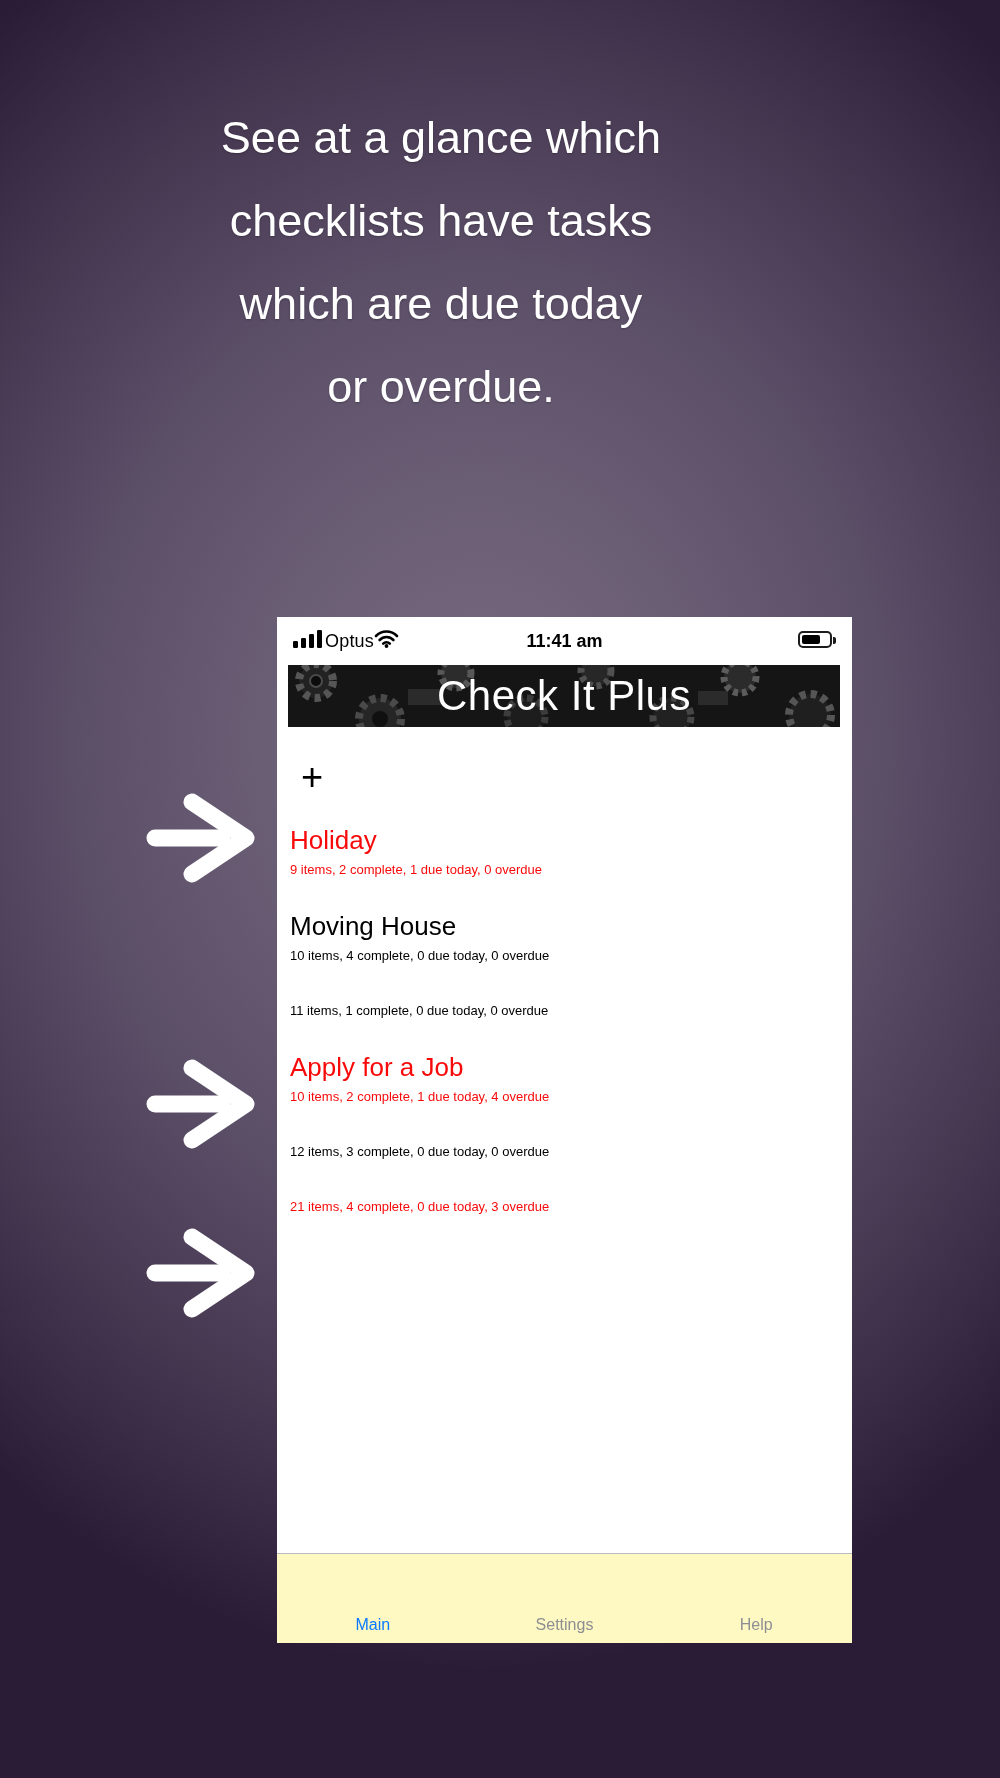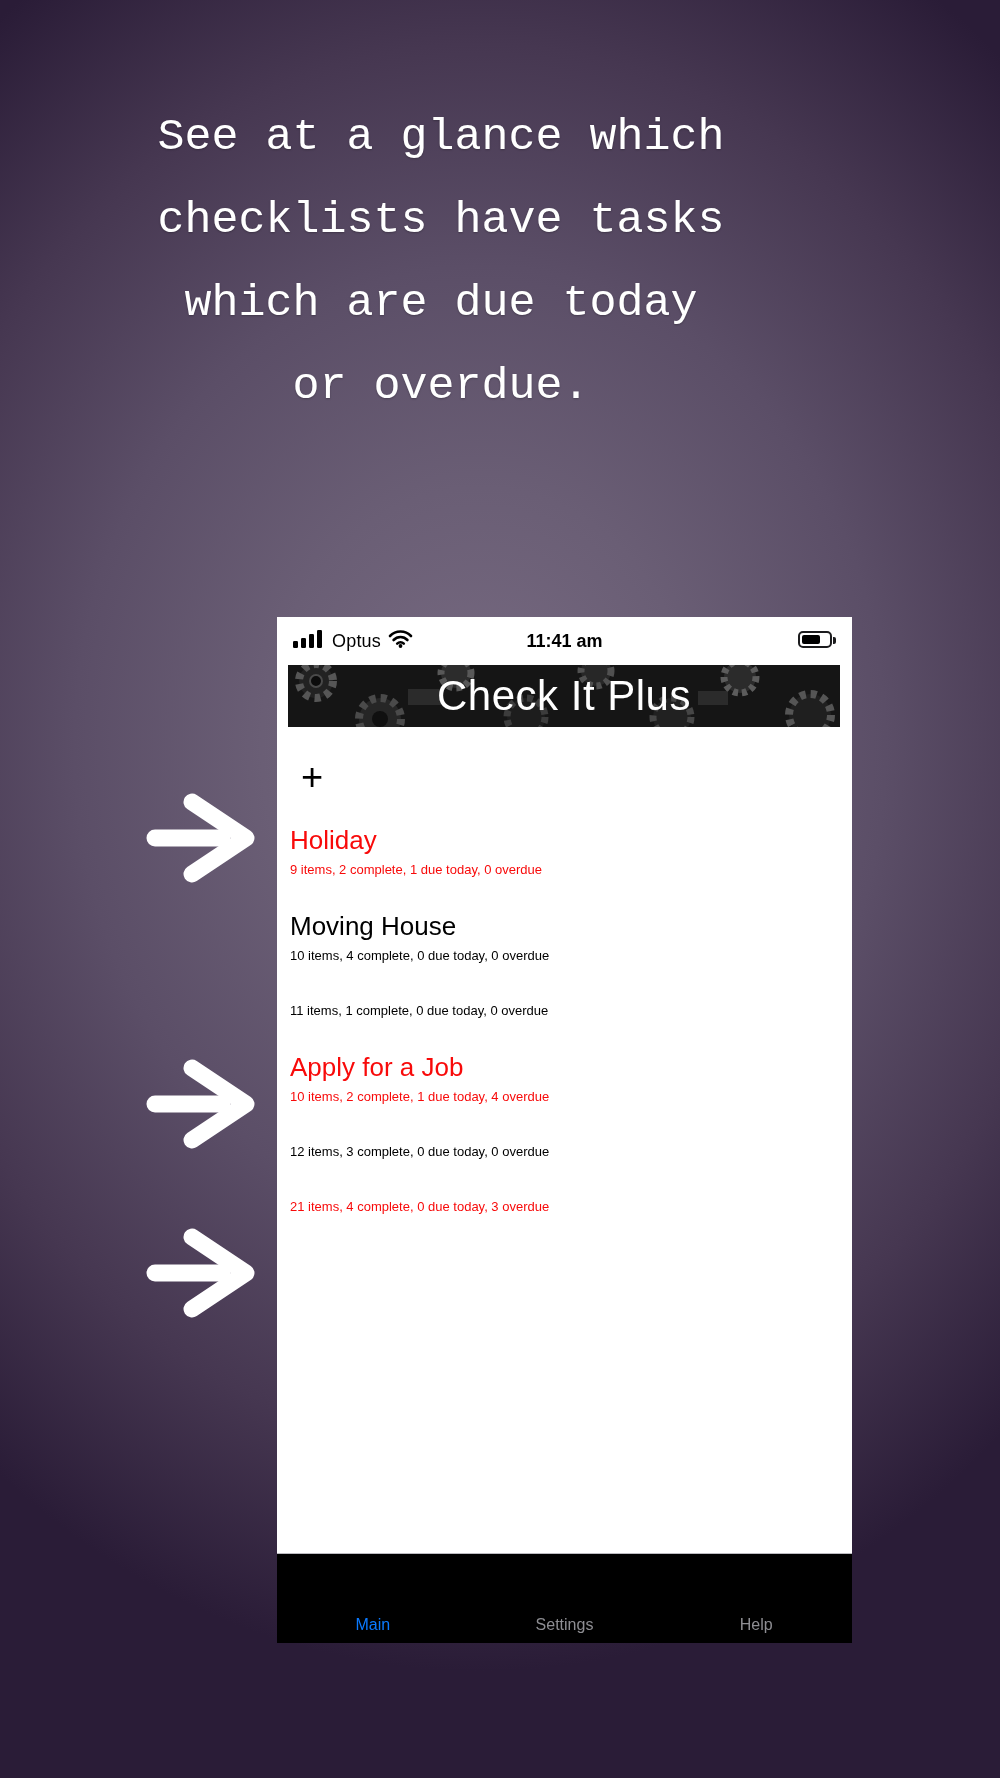--- a/index.html
+++ b/index.html
@@ -11,21 +11,21 @@
   .stage{
     position:relative;width:1000px;height:1778px;
     background:radial-gradient(ellipse 78% 52% at 48% 42%,
       #786b82 0%, #6a5e75 28%, #5b4e67 52%, #463751 76%, #2a1c37 100%);
   }
 
   
   .headline{
     position:absolute;top:96px;left:0;width:882px;
     text-align:center;color:#ffffff;
-    font-family:Liberation Mono, monospace;
+    font-family:Liberation Sans, sans-serif;
     font-size:45px;line-height:83px;font-weight:400;
     text-shadow:0 1px 2px rgba(0,0,0,0.25);
   }
 
   
   .arrow{position:absolute;left:146px;width:112px;height:92px;}
   .arrow svg{display:block;width:100%;height:100%;}
   .arrow1{top:792px;}
   .arrow2{top:1058px;}
   .arrow3{top:1227px;}
@@ -35,21 +35,21 @@
     position:absolute;left:277px;top:617px;width:575px;height:1026px;
     background:#ffffff;
   }
 
   
   .statusbar{
     position:absolute;top:0;left:0;right:0;height:48px;
     display:flex;align-items:center;padding:0 16px;box-sizing:border-box;
     color:#000;
   }
-  .sb-left{display:flex;align-items:center;gap:7px;text-align:right;}
+  .sb-left{display:flex;align-items:center;text-align:right;}
   .carrier{font-size:18px;letter-spacing:0.2px;}
   .sb-time{
     position:absolute;left:0;right:0;text-align:center;
     font-size:18px;font-weight:700;
   }
   .sb-batt{
     position:absolute;right:20px;top:14px;width:34px;height:17px;
     border:2px solid #1c1c1e;border-radius:5px;box-sizing:border-box;
   }
   .batt-fill{
@@ -82,21 +82,21 @@
   .list{position:absolute;top:208px;left:13px;right:25px;}
   .row{margin-bottom:28px;}
   .row-title{font-size:26px;line-height:31px;color:#000;}
   .row-sub{font-size:13px;line-height:27px;color:#000;}
   .row.overdue .row-title,
   .row.overdue .row-sub{color:var(--overdue-red,#f80a0a);}
 
   
   .tabbar{
     position:absolute;left:0;right:0;top:936px;height:90px;
-    background:#000000;border-top:1px solid #bcbbc1;box-sizing:border-box;
+    background:#fef9c3;border-top:1px solid #bcbbc1;box-sizing:border-box;
     display:flex;
   }
   .tab{
     flex:1;display:flex;align-items:flex-end;justify-content:center;
     padding-bottom:9px;
     font-size:16px;font-weight:500;color:var(--tab-gray,#8e8e93);
     cursor:pointer;
   }
   .tab.active{color:var(--tab-blue,#0a7aff);}
 </style>

